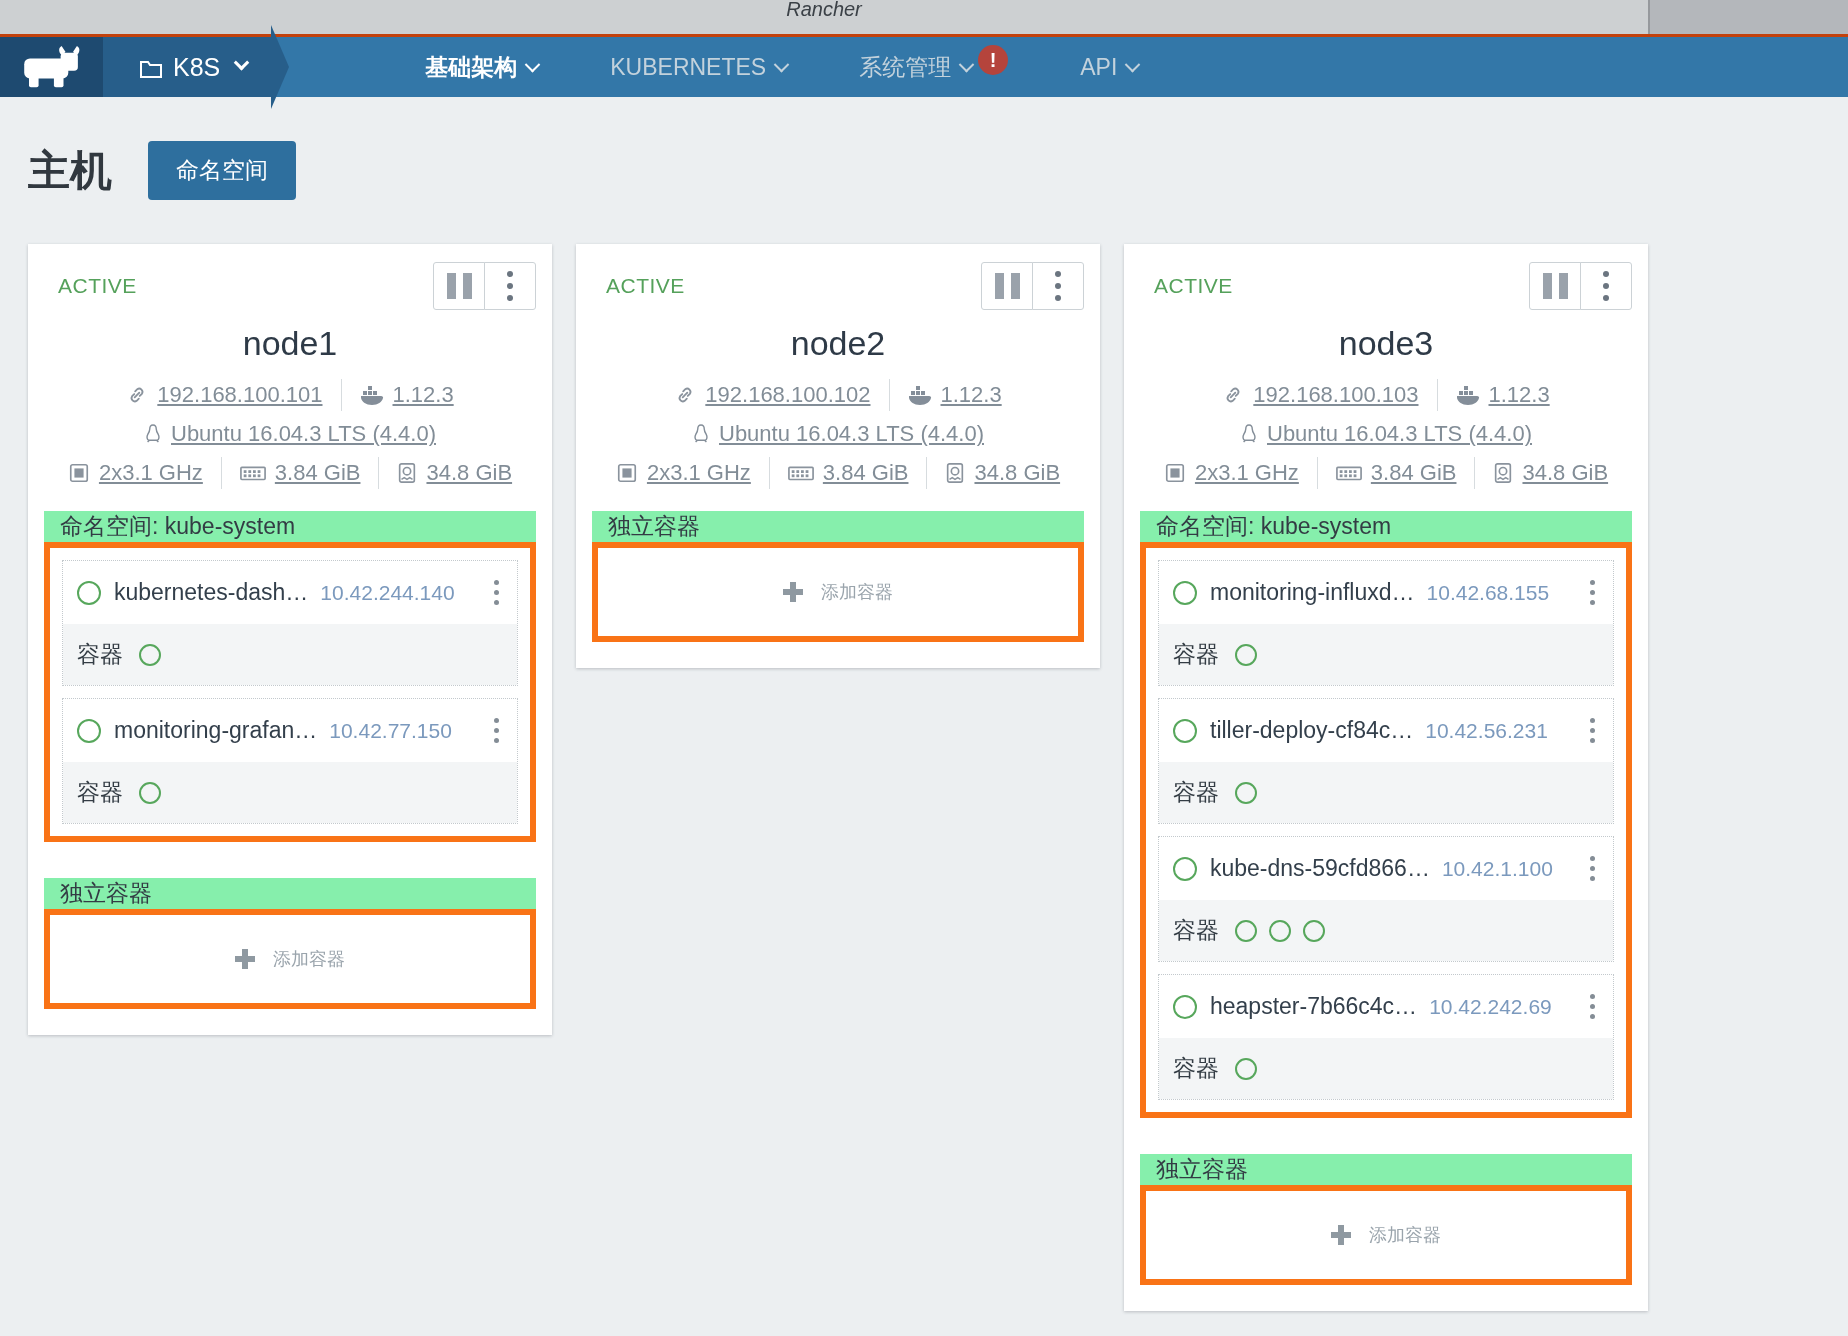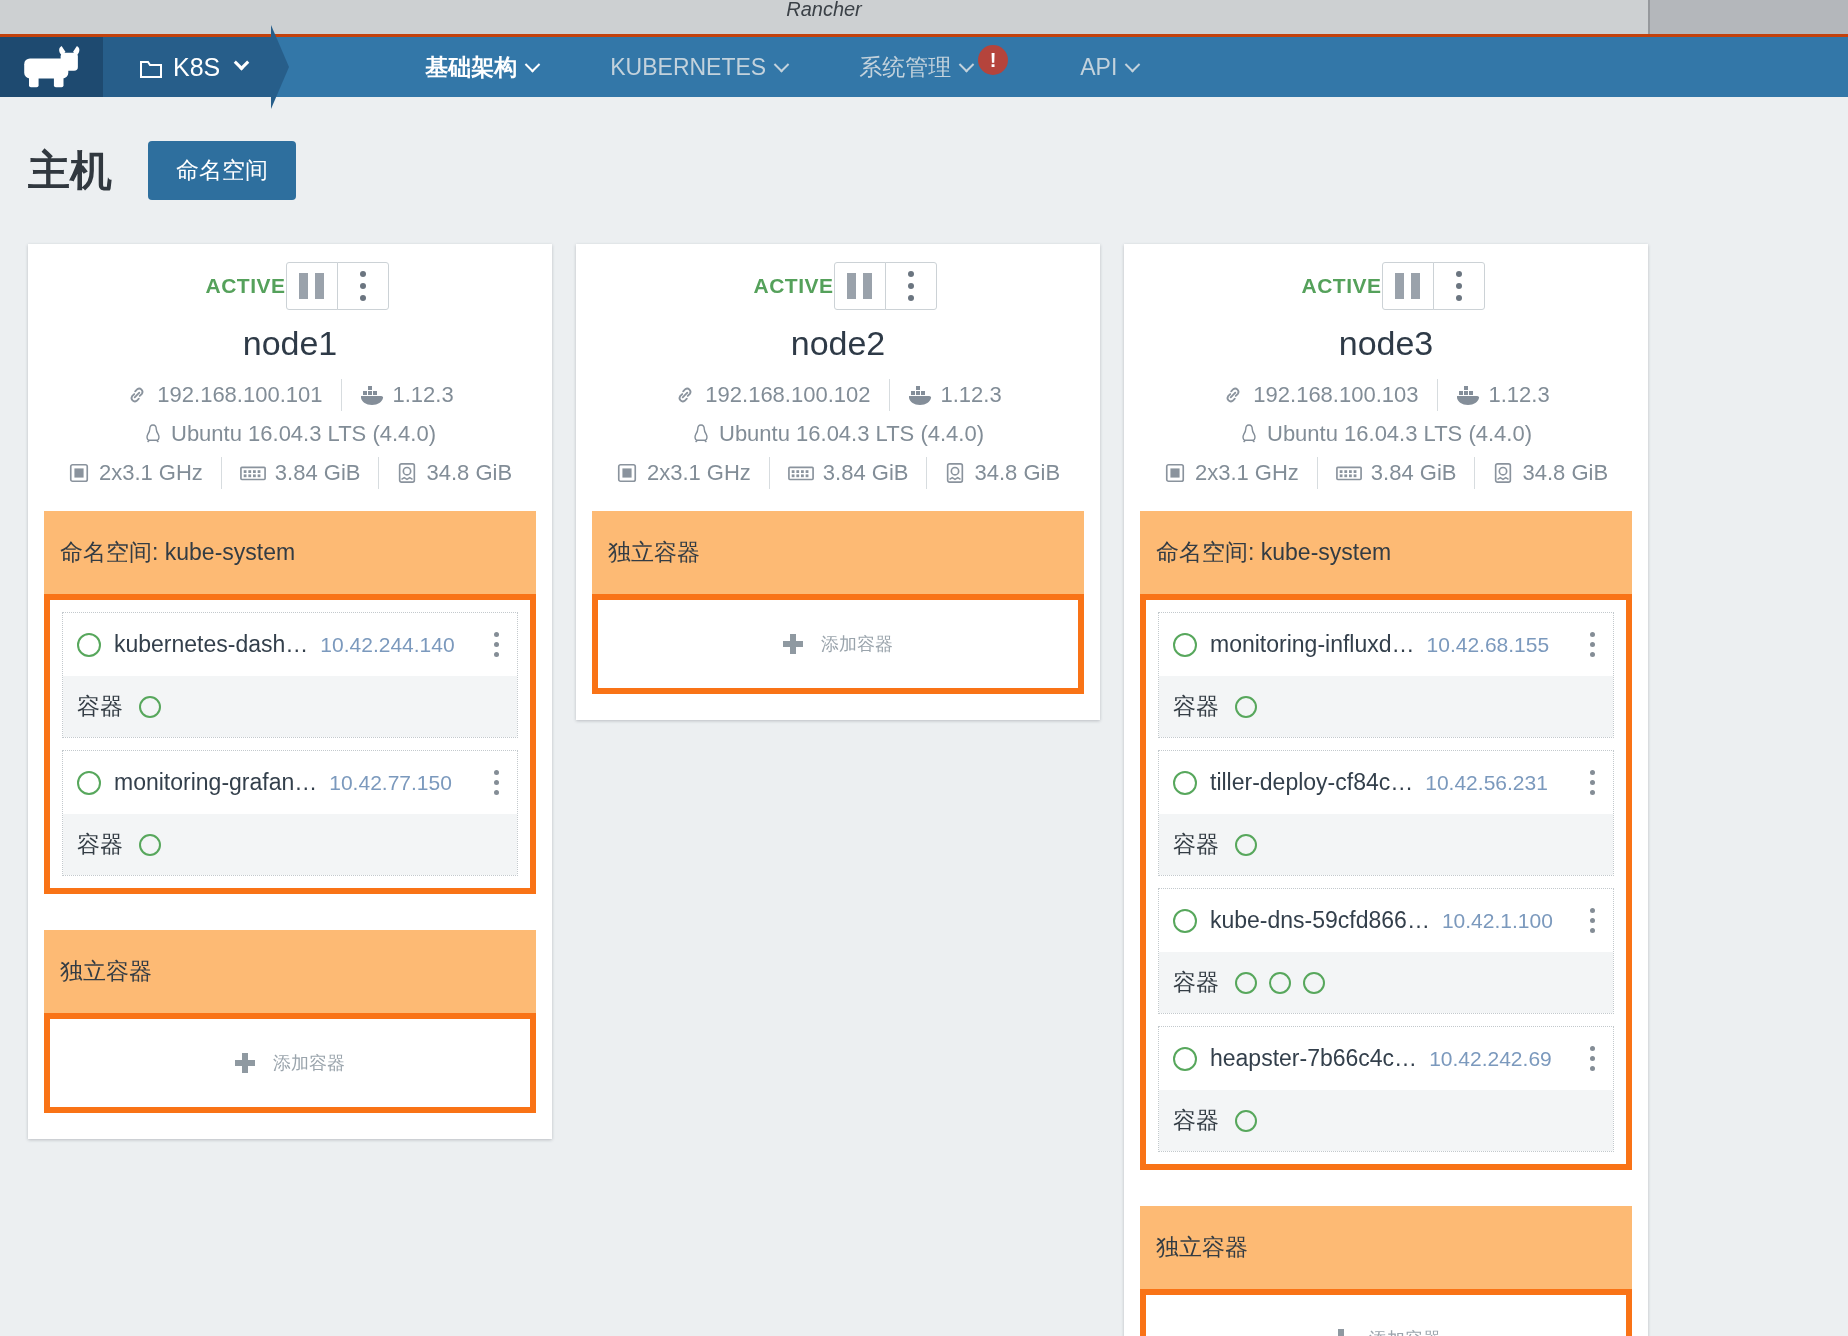--- a/index.html
+++ b/index.html
@@ -38,45 +38,45 @@
   .page-header { display:flex; align-items:center; margin-bottom:44px; }
   .page-title { font-size:42px; font-weight:bold; color:#31383f; }
   .add-host-btn { margin-left:36px; background:#2e6f9e; color:#fff; border:none; font-size:23px;
     padding:14px 28px; border-radius:4px; cursor:pointer; font-family:inherit; }
 
   
   .cards { display:flex; align-items:flex-start; gap:24px; }
   .card { width:524px; background:#fff; box-shadow:0 1px 3px rgba(60,70,80,.28);
     padding:18px 16px 26px; }
 
-  .status-row { display:flex; justify-content:center; align-items:flex-start; height:54px;font-weight:bold; }
+  .status-row { display:flex; justify-content:space-between; align-items:flex-start; height:54px; }
   .status-text { color:#55a15b; font-size:21px; letter-spacing:.5px; margin:12px 0 0 14px; }
   .btn-group { display:flex; }
   .icon-btn { width:52px; height:48px; background:#fff; border:1px solid #ccd2d6;
     display:flex; align-items:center; justify-content:center; cursor:pointer; }
   .icon-btn:first-child { border-radius:3px 0 0 3px; }
   .icon-btn:last-child { border-radius:0 3px 3px 0; margin-left:-1px; }
   .pause-icon { display:flex; gap:7px; }
   .pause-icon span { width:9px; height:26px; background:#9aa2ab; }
   .kebab { display:flex; flex-direction:column; gap:6px; }
   .kebab span { width:6px; height:6px; border-radius:50%; background:#6b7580; }
 
   .host-name { text-align:center; font-size:34px; color:#2e3a47; margin-top:8px; }
 
   .info-row { display:flex; justify-content:center; align-items:center; color:#828d97;
     font-size:22px; margin-top:16px; }
   .info-row.second { margin-top:10px; }
   .info-row.third { margin-top:10px; }
-  .info-pair { display:flex; align-items:center; gap:9px; white-space:nowrap; }
+  .info-pair { display:flex; align-items:center; gap:9px; white-space:nowrap;text-decoration:underline; }
   .vdivider { width:1px; height:32px; background:#d7dcdf; margin:0 18px; }
   .mini-icon { display:flex; }
 
   .section { margin-top:22px; }
   .section.gap-large { margin-top:36px; }
-  .section-header { background:#fdba74; color:#333c44; font-size:23px; padding:26px 16px; }
+  .section-header { background:#86efac; color:#333c44; font-size:23px; padding:0 16px; }
   .section-body { border:6px solid #f97316; background:#fff; padding:12px; }
   .section-body.add-body { padding:32px 12px; display:flex; justify-content:center; }
 
   .add-container-btn { display:flex; align-items:center; gap:18px; color:#9aa4ac; font-size:18px;
     cursor:pointer; background:none; border:none; font-family:Liberation Serif, serif; }
 
   .pod { border:1px dotted #c3c9cd; }
   .pod + .pod { margin-top:12px; }
   .pod-row { display:flex; align-items:center; padding:15px 14px; background:#fff; cursor:pointer; }
   .circle { width:24px; height:24px; border:2px solid #57a75c; border-radius:50%; flex:none; }

